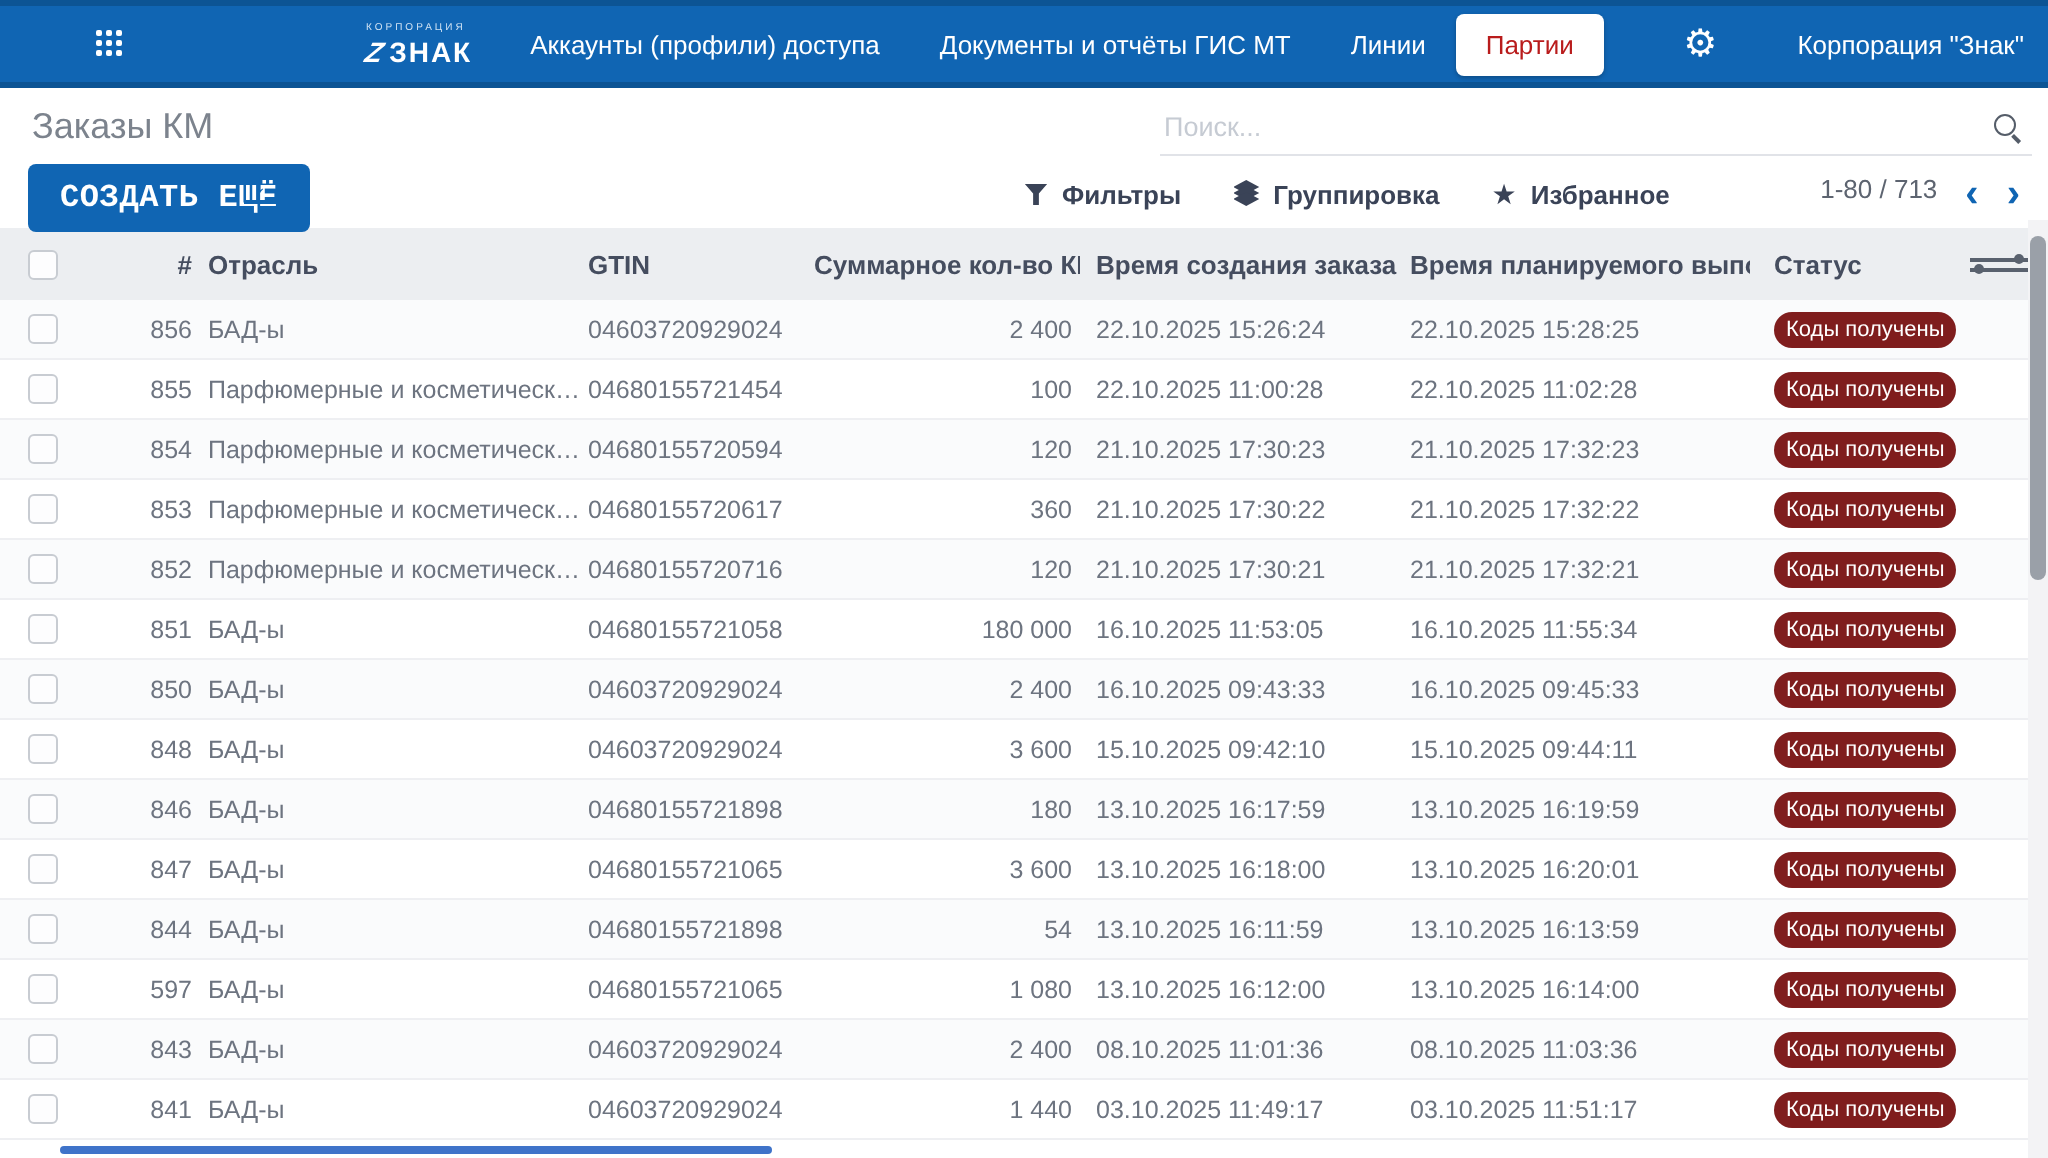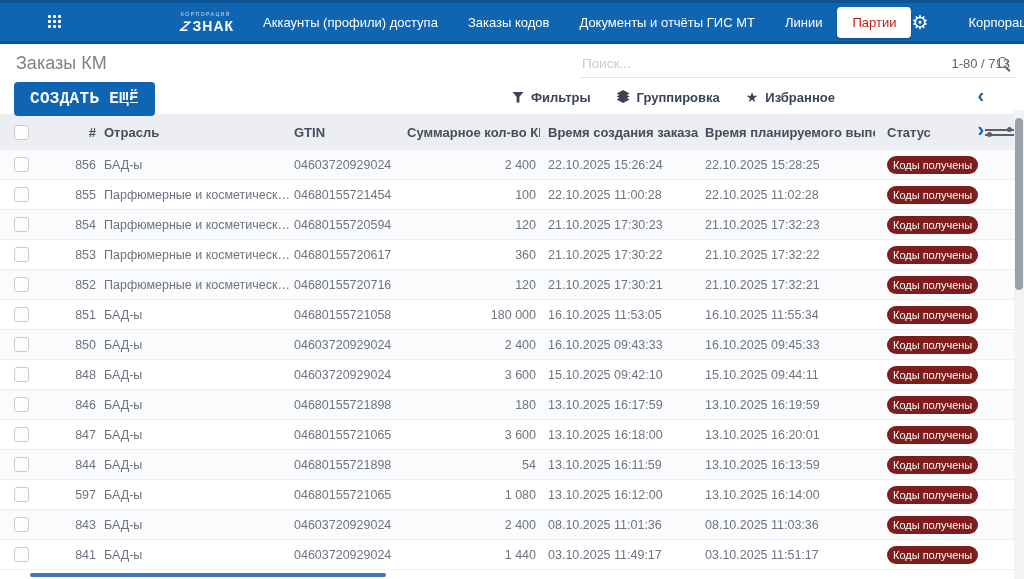--- a/index.html
+++ b/index.html
@@ -47,21 +47,21 @@
   .toolbar-right { position:absolute; left:512px; right:14px; top:0; height:34px; display:flex;
     align-items:center; gap:26px; color:#3a4357; font-size:13px; font-weight:600; }
   .tool { display:flex; align-items:center; gap:7px; cursor:pointer; white-space:nowrap; }
   .funnel { width:12px; height:11px; background:#3a4357;
     clip-path:polygon(0 0,100% 0,62% 48%,62% 100%,38% 100%,38% 48%); }
   .layers { width:13px; height:14px; position:relative; }
   .layers i { position:absolute; left:0; width:13px; height:7px; background:#3a4357;
     clip-path:polygon(50% 0,100% 50%,50% 100%,0 50%); }
   .layers i:nth-child(1){top:0} .layers i:nth-child(2){top:3px} .layers i:nth-child(3){top:6px}
   .star { font-size:14px; color:#3a4357; line-height:1; }
-  .pagination { margin-left:auto; display:flex; align-items:center; gap:14px; font-weight:400; color:#5d6470;flex-direction:column; }
+  .pagination { margin-left:auto; display:flex; align-items:flex-start; gap:14px; font-weight:400; color:#5d6470; }
   .chev { color:#1065b3; font-size:20px; font-weight:bold; line-height:1; cursor:pointer; }
 
   
   .table { width:1014px; }
   .thead { display:flex; align-items:center; height:36px; background:#eceef1; color:#454d5f;
     font-size:13px; font-weight:600; }
   .trow { display:flex; align-items:center; height:30px; font-size:12.5px; color:#6d7480;
     border-bottom:1px solid #eeeff2; background:#fff; cursor:pointer; }
   .trow.alt { background:#fafbfc; }
   .c { white-space:nowrap; overflow:hidden; }
@@ -109,21 +109,20 @@
   </div>
   <div class="logo">
     <span class="logo-corp">КОРПОРАЦИЯ</span>
     <span class="logo-main">
       <span class="logo-z">Z</span>
       <span>ЗНАК</span>
     </span>
   </div>
   <nav class="nav-items">
     <span class="nav-item">Аккаунты (профили) доступа</span>
-    <span class="nav-item">Заказы кодов</span>
     <span class="nav-item">Документы и отчёты ГИС МТ</span>
     <span class="nav-item">Линии</span>
     <span class="nav-item active">Партии</span>
   </nav>
   <div class="nav-right">
     <span class="gear">⚙</span>
     <span class="company">Корпорация "Знак"</span>
 
   </div>
 </header>

